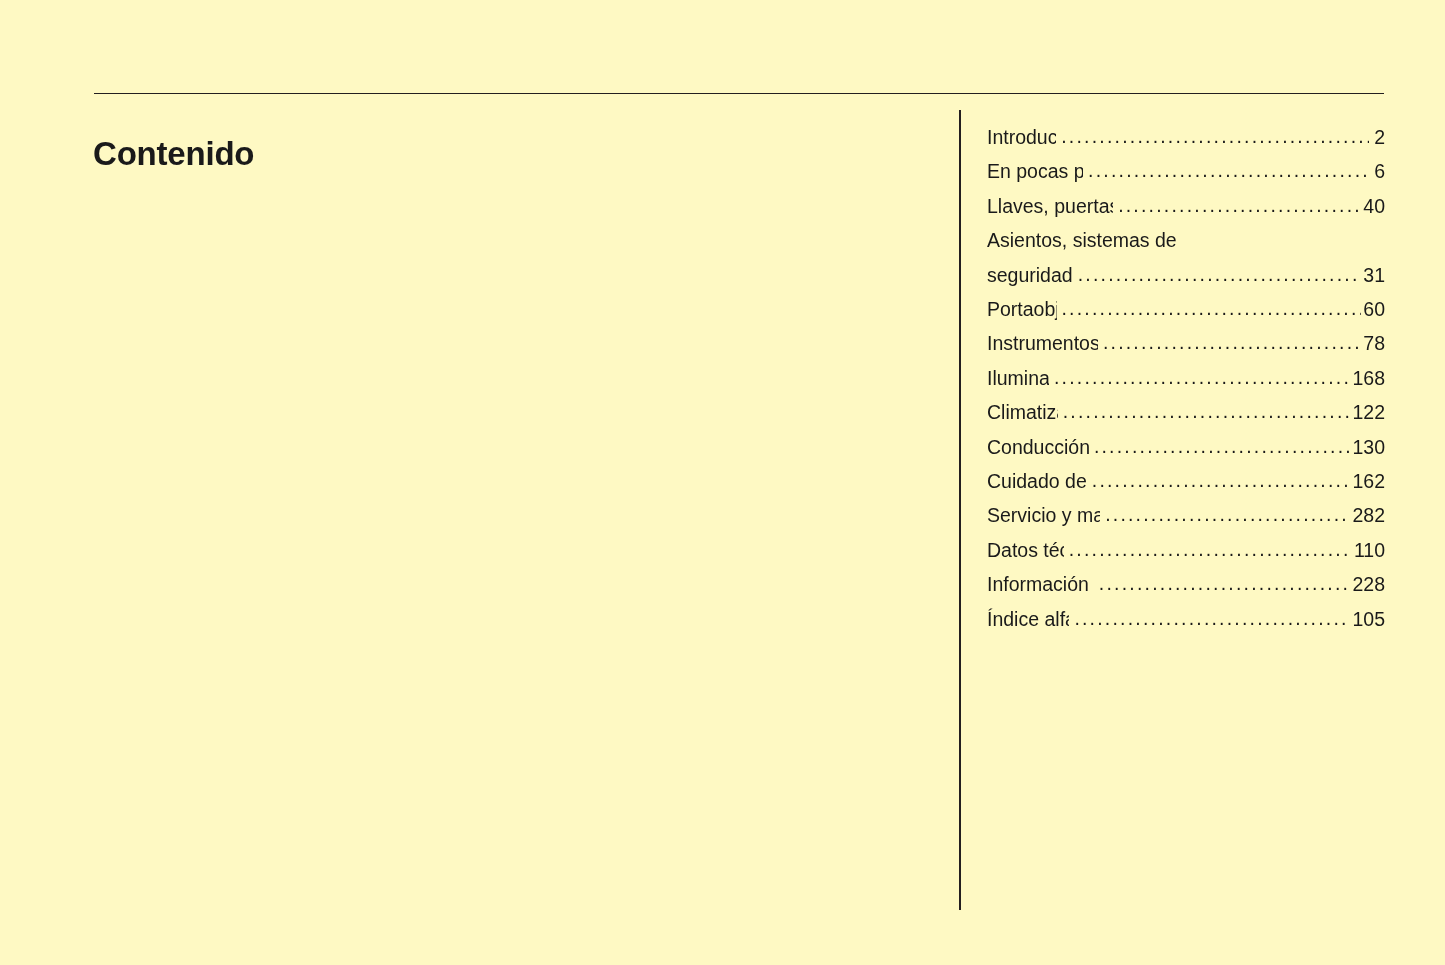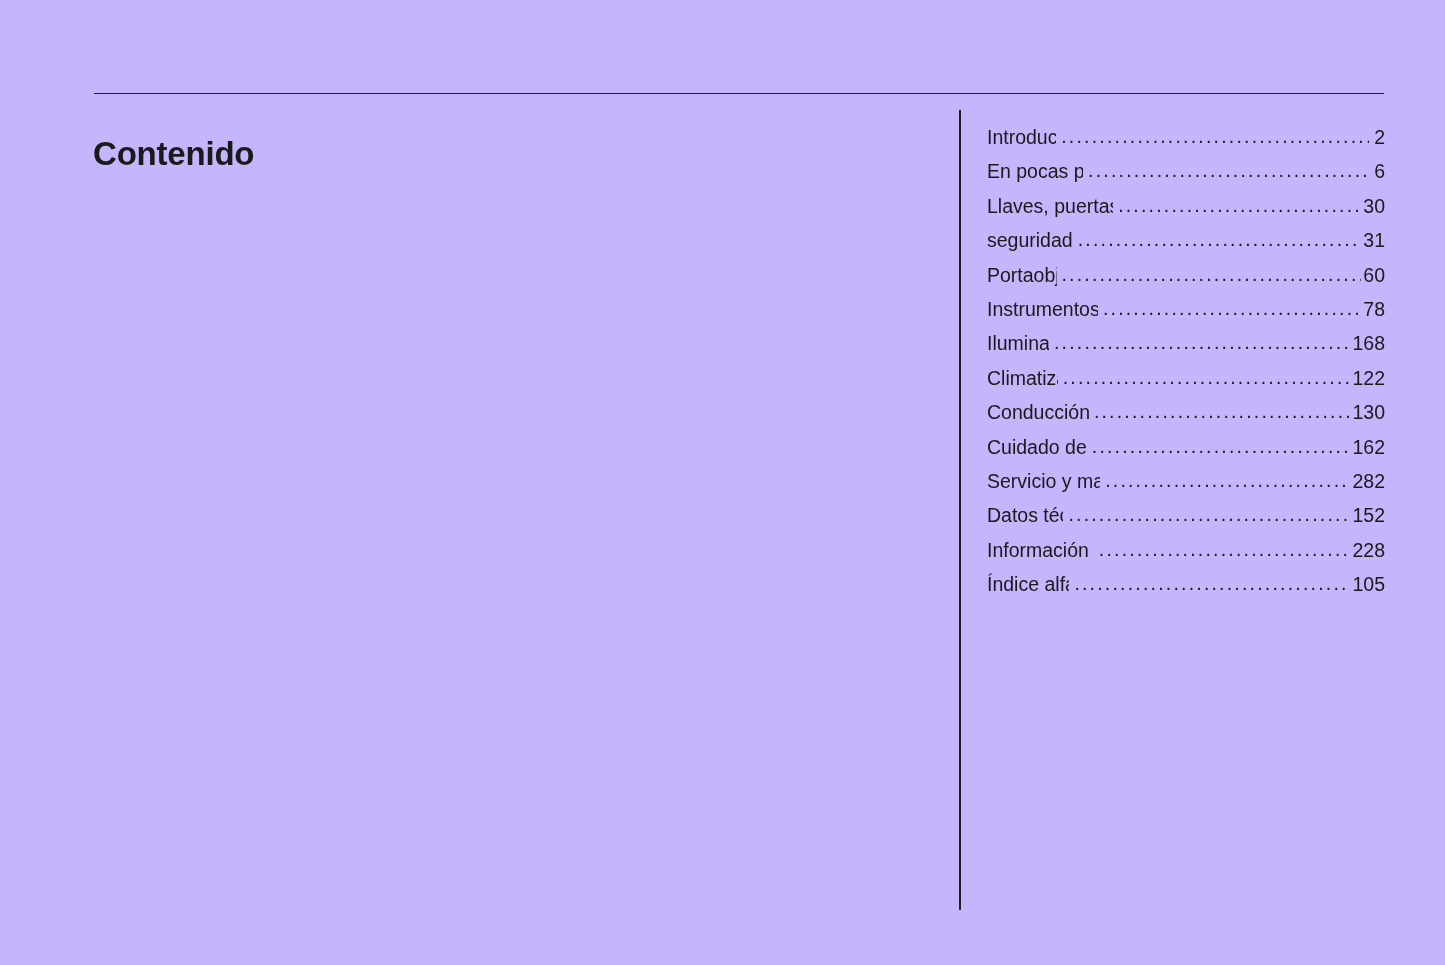--- a/index.html
+++ b/index.html
@@ -4,21 +4,21 @@
 <style>
   html, body {
     margin: 0;
     padding: 0;
     background: #ffffff;
   }
   .page {
     position: relative;
     width: 1445px;
     height: 965px;
-    background: #c4b5fd;
+    background: #fef9c3;
     font-family: "Liberation Sans", sans-serif;
     color: #1a1a1a;
     overflow: hidden;
   }
   .top-rule {
     position: absolute;
     left: 94px;
     top: 93px;
     width: 1290px;
     height: 1px;
@@ -114,24 +114,25 @@
 
     <div class="toc-entry">
       <span class="label">En pocas palabras</span>
       <span class="dots">..............................................................</span>
       <span class="page-num">6</span>
     </div>
 
     <div class="toc-entry">
       <span class="label">Llaves, puertas y ventanillas</span>
       <span class="dots">..............................................................</span>
-      <span class="page-num">30</span>
+      <span class="page-num">40</span>
     </div>
 
     <div class="toc-entry wrap">
+      <span class="line1 label">Asientos, sistemas de</span>
       <span class="line2">
         <span class="label2">seguridad</span>
         <span class="dots">..............................................................</span>
         <span class="page-num">31</span>
       </span>
     </div>
 
     <div class="toc-entry">
       <span class="label">Portaobjetos</span>
       <span class="dots">..............................................................</span>
@@ -170,21 +171,21 @@
 
     <div class="toc-entry">
       <span class="label">Servicio y mantenimiento</span>
       <span class="dots">..............................................................</span>
       <span class="page-num">282</span>
     </div>
 
     <div class="toc-entry">
       <span class="label">Datos técnicos</span>
       <span class="dots">..............................................................</span>
-      <span class="page-num">152</span>
+      <span class="page-num">110</span>
     </div>
 
     <div class="toc-entry">
       <span class="label">Información de clientes</span>
       <span class="dots">..............................................................</span>
       <span class="page-num">228</span>
     </div>
 
     <div class="toc-entry">
       <span class="label">Índice alfabético</span>

